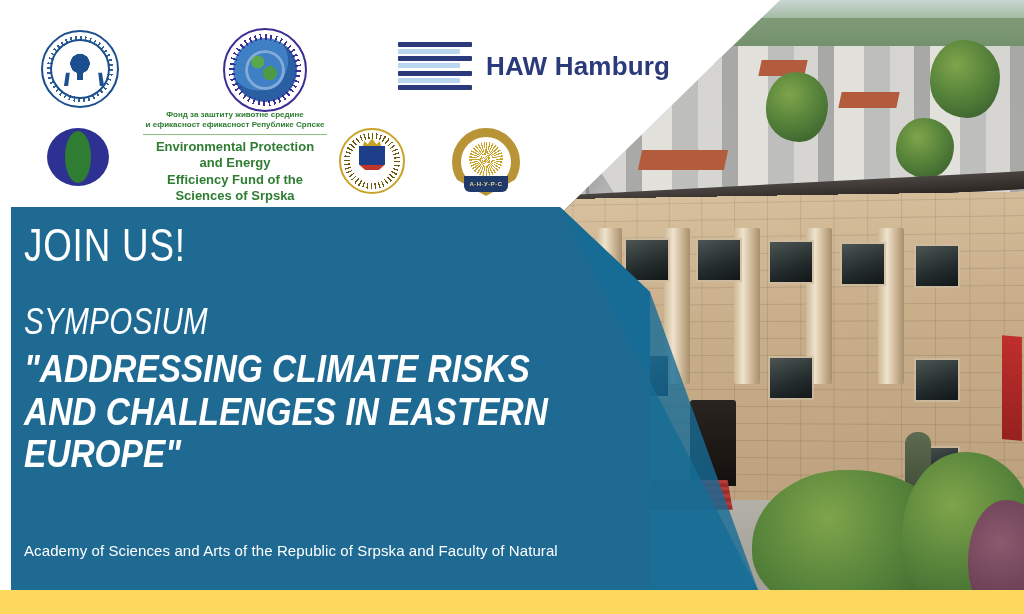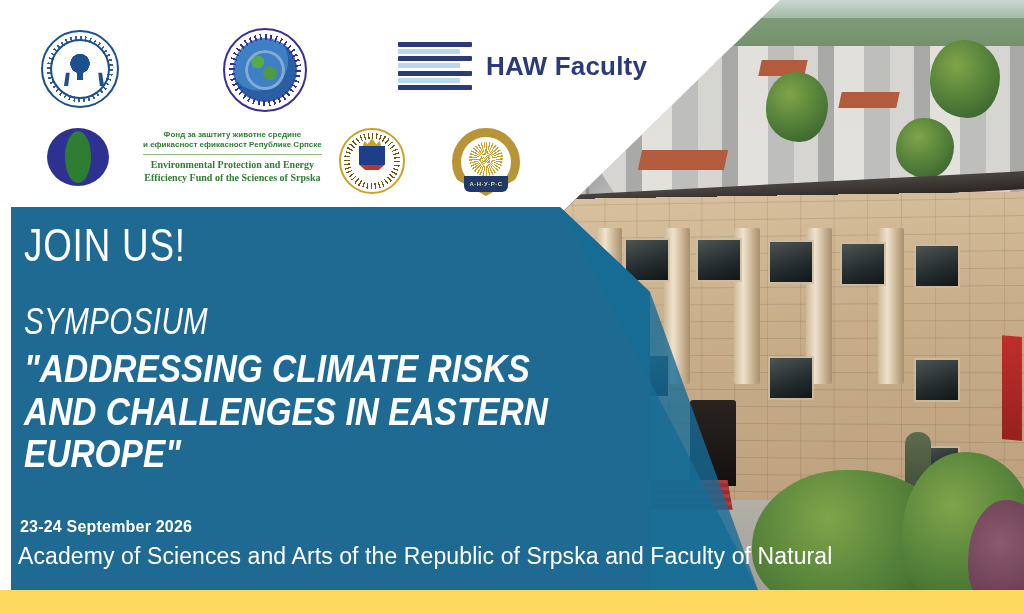--- a/index.html
+++ b/index.html
@@ -187,21 +187,21 @@
     position:relative; width:62px; height:58px; flex:0 0 auto;
     border-radius:50%; background:#2e3192;
   }
   .fund-mark::after {
     content:""; position:absolute; left:50%; top:3px; transform:translateX(-50%);
     width:26px; height:52px; border-radius:50%; background:#2e7d32;
   }
   .fund-text { margin-left:10px; }
   .fund-line-top, .fund-line-bot { color:#2e7d32; font-weight:bold; text-align:center; line-height:1.25; }
   .fund-line-top { font-size:8px; }
-  .fund-line-bot { font-size:10px;font-family:Liberation Serif, serif; }
+  .fund-line-bot { font-size:13px; }
   .fund-rule { height:1px; background:#8fbf7f; margin:4px 0; }
 
   
   .seal {
     position:relative; width:100%; height:100%; border-radius:50%;
   }
   .seal-ubl { border:2px solid #1c4f8f; background:#fff; }
   .seal-ubl::before {
     content:""; position:absolute; inset:7px; border-radius:50%; border:2px solid #1c4f8f;
   }
@@ -323,22 +323,22 @@
     transform-origin: left center;
     margin:0;
   }
   .headline span { display:block; white-space:nowrap; }
 
   .date-line {
     position:absolute; left:20px; top:518px;
     color:#ffffff; font-size:16px; font-weight:bold; letter-spacing:.2px;
   }
   .venue {
-    position:absolute; left:18px; top:540px; width:700px;
-    color:#ffffff; font-size:23px; line-height:1.45; font-weight:400;
+    position:absolute; left:24px; top:540px; width:700px;
+    color:#ffffff; font-size:15px; line-height:1.45; font-weight:400;
     letter-spacing:.1px;
   }
   .venue span { display:block; white-space:nowrap; }
 </style>
 </head>
 <body>
 
 <div class="poster">
 
   <div class="photo-wrap">
@@ -421,21 +421,21 @@
     <div class="logo-haw">
       <div class="haw-bars">
         <i class="d w1"></i>
         <i class="l w2"></i>
         <i class="d w3"></i>
         <i class="l w2"></i>
         <i class="d w1"></i>
         <i class="l w2"></i>
         <i class="d w1"></i>
       </div>
-      <div class="haw-text">HAW Faculty</div>
+      <div class="haw-text">HAW Hamburg</div>
     </div>
 
     <div class="logo-fund">
       <div class="fund-mark"></div>
       <div class="fund-text">
         <div class="fund-line-top">Фонд за заштиту животне средине</div>
         <div class="fund-line-top">и ефикасност ефикасност Републике Српске</div>
         <div class="fund-rule"></div>
         <div class="fund-line-bot">Environmental Protection and Energy</div>
         <div class="fund-line-bot">Efficiency Fund of the Sciences of Srpska</div>
@@ -464,20 +464,19 @@
   <div class="copy">
     <div class="join-us">JOIN US!</div>
     <div class="symposium">SYMPOSIUM</div>
     <div class="headline">
       <span>"ADDRESSING CLIMATE RISKS</span>
       <span>AND CHALLENGES IN EASTERN</span>
       <span>EUROPE"</span>
     </div>
   </div>
 
-  <div class="date-line">23-24 September 2026</div>
 
   <div class="venue">
     <span>Academy of Sciences and Arts of the Republic of Srpska and Faculty of Natural</span>
   </div>
 
   <div class="yellow-bar"></div>
 </div>
 
 </body></html>

